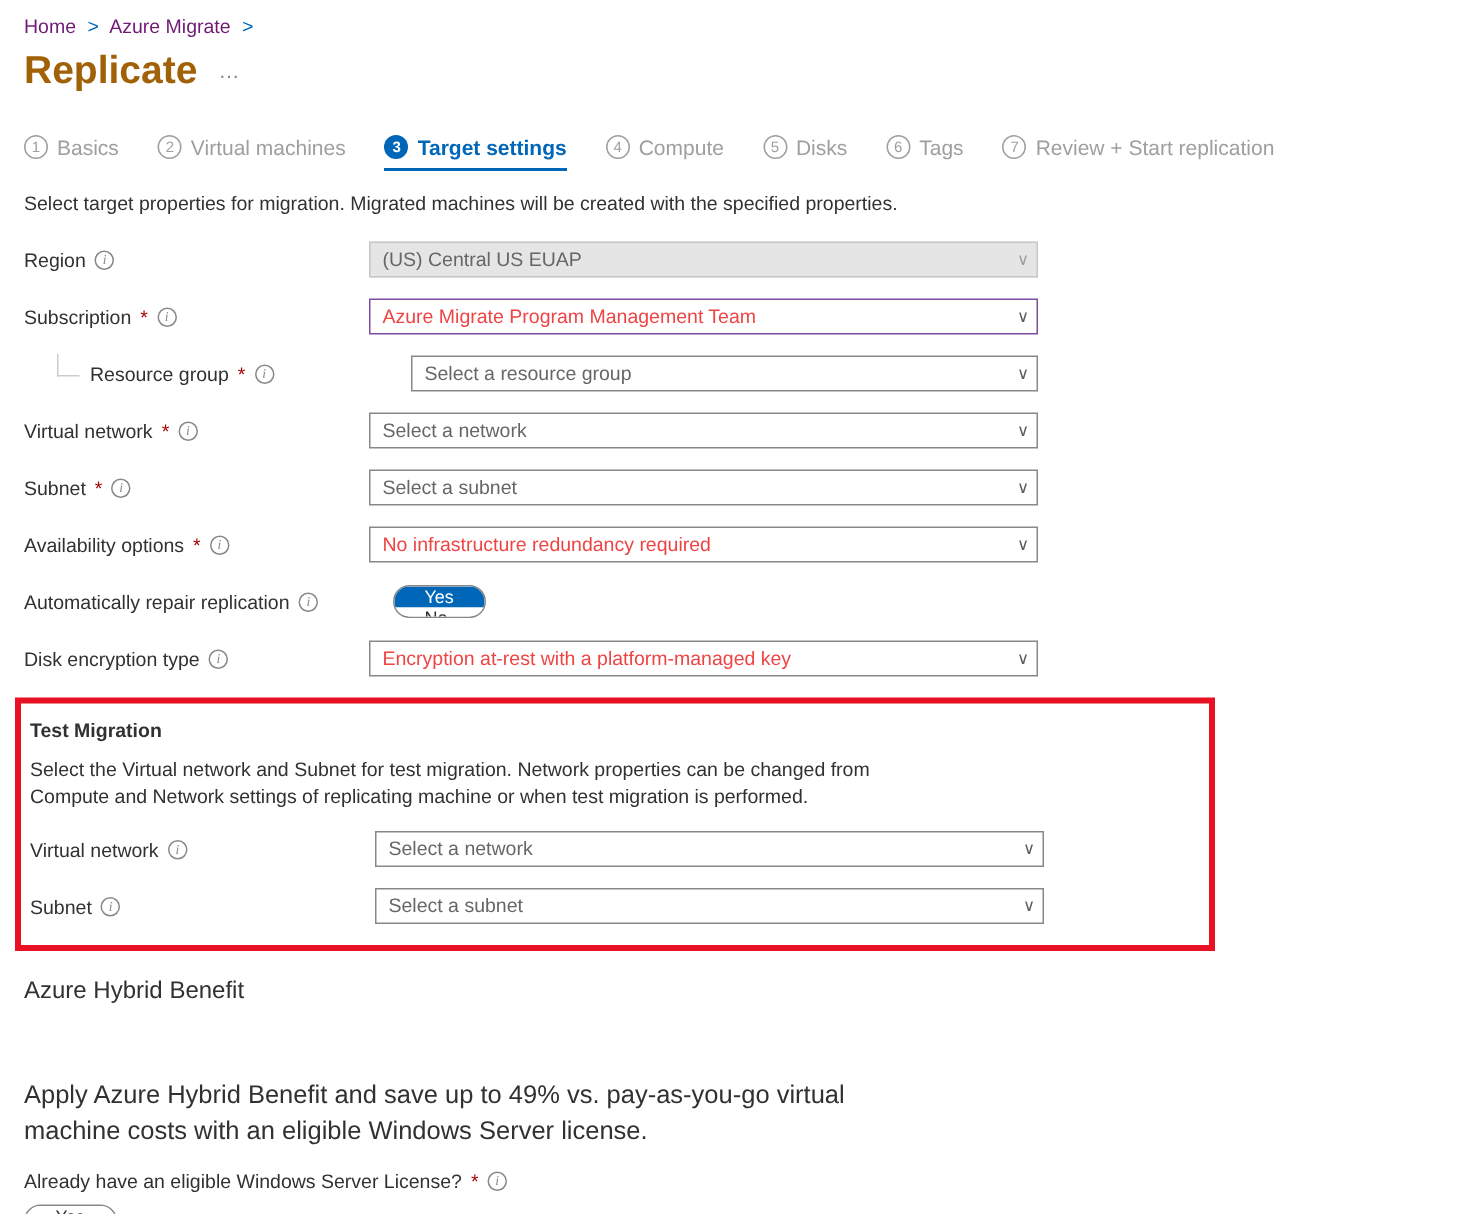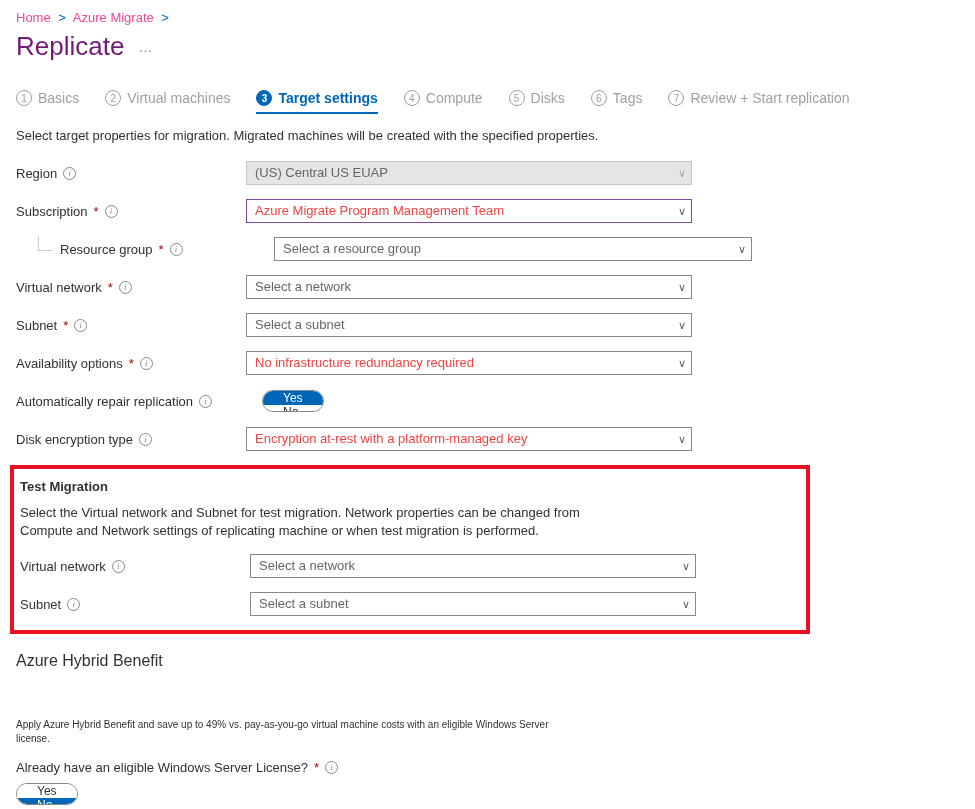--- a/index.html
+++ b/index.html
@@ -5,24 +5,24 @@
     * { box-sizing: border-box; margin: 0; padding: 0; }
     body {
       font-family: "Segoe UI", -apple-system, sans-serif;
       font-size: 13px;
       color: #323130;
       background: #fff;
       padding: 10px 16px 0 16px;
       width: 975px;
     }
     .breadcrumbs { font-size: 13px; margin-bottom: 6px; }
-    .breadcrumbs a { color: #ec4899; text-decoration: none; text-align: center; }
+    .breadcrumbs a { color: #701a75; text-decoration: none; text-align: center; }
     .breadcrumbs .sep { color: #0067b8; padding: 0 4px; }
     .page-title-row { display: flex; align-items: center; gap: 14px; margin-bottom: 28px; }
-    .page-title { font-size: 26px; font-weight: 400; color: #701a75; }
+    .page-title { font-size: 26px; font-weight: 700; color: #a16207; }
     .ellipsis { color: #888; font-size: 14px; cursor: pointer; }
 
     .tabs { display: flex; gap: 26px; border-bottom: none; margin-bottom: 14px; }
     .tab { display: flex; align-items: center; gap: 6px; font-size: 14px; color: #a19f9d; padding-bottom: 6px; cursor: pointer; border-bottom: 2px solid transparent; }
     .tab.active { color: #0067b8; border-bottom: 2px solid #0067b8; font-weight: 600; }
     .tab-num { display:inline-flex; align-items:center; justify-content:center; width:16px; height:16px; border-radius:50%; border:1px solid #a19f9d; font-size: 10px; color:#a19f9d; }
     .tab.active .tab-num { background:#0067b8; border-color:#0067b8; color:#fff; }
 
     .instruction { font-size: 13px; margin-bottom: 18px; }
 
@@ -47,21 +47,21 @@
 
     .toggle-group { display:inline-flex; border:1px solid #8a8886; border-radius: 14px; overflow:hidden; height:22px;flex-direction:column; }
     .toggle-opt { padding:0 20px; font-size:12px; display:flex; align-items:center; background:#fff; cursor:pointer; border:none; color:#323130; }
     .toggle-opt.active { background:#0067b8; color:#fff; }
 
     .test-migration-box { border:4px solid #e81123; padding: 10px 12px 10px 6px; margin-left:-6px; width: 800px; margin-bottom: 18px; }
     .section-heading { font-weight: 700; font-size: 13px; margin-bottom: 10px; }
     .section-desc { font-size: 13px; color:#323130; margin-bottom: 14px; max-width: 560px; line-height: 1.4; }
 
     .sub-heading-lg { font-size: 16px; font-weight:400; color:#323130; margin-bottom: 6px; }
-    .hybrid-desc { font-size: 10px; margin-bottom: 14px; max-width: 560px; line-height: 1.4; margin-top: 48px; }
+    .hybrid-desc { font-size: 17px; margin-bottom: 14px; max-width: 560px; line-height: 1.4; margin-top: 48px; }
 
     .bottom-bar { border-top:1px solid #e1dfdd; padding: 12px 0; margin-top: 10px; display:flex; gap:8px; position:relative; left:-16px; width:975px; padding-left:16px; }
     .btn { height:24px; padding:0 18px; border:1px solid #8a8886; background:#fff; cursor:pointer; font-size:13px; border-radius: 2px; }
   </style>
 </head>
 <body>
 
 <div class="breadcrumbs">
   <a href="#">Home</a>
   <span class="sep">&gt;</span>
@@ -129,21 +129,21 @@
     <span class="chev">∨</span>
   </div>
 </div>
 
 <div class="form-row">
   <div class="form-label indent">
     <span>Resource group</span>
     <span class="req">*</span>
     <span class="info-icon"></span>
   </div>
-  <div class="select-wrap" style="width:478px; margin-left:28px;">
+  <div class="select-wrap" style="width:418px; margin-left:28px;">
     <div class="select placeholder">Select a resource group</div>
     <span class="chev">∨</span>
   </div>
 </div>
 
 <div class="form-row">
   <div class="form-label">
     <span>Virtual network</span>
     <span class="req">*</span>
     <span class="info-icon"></span>

